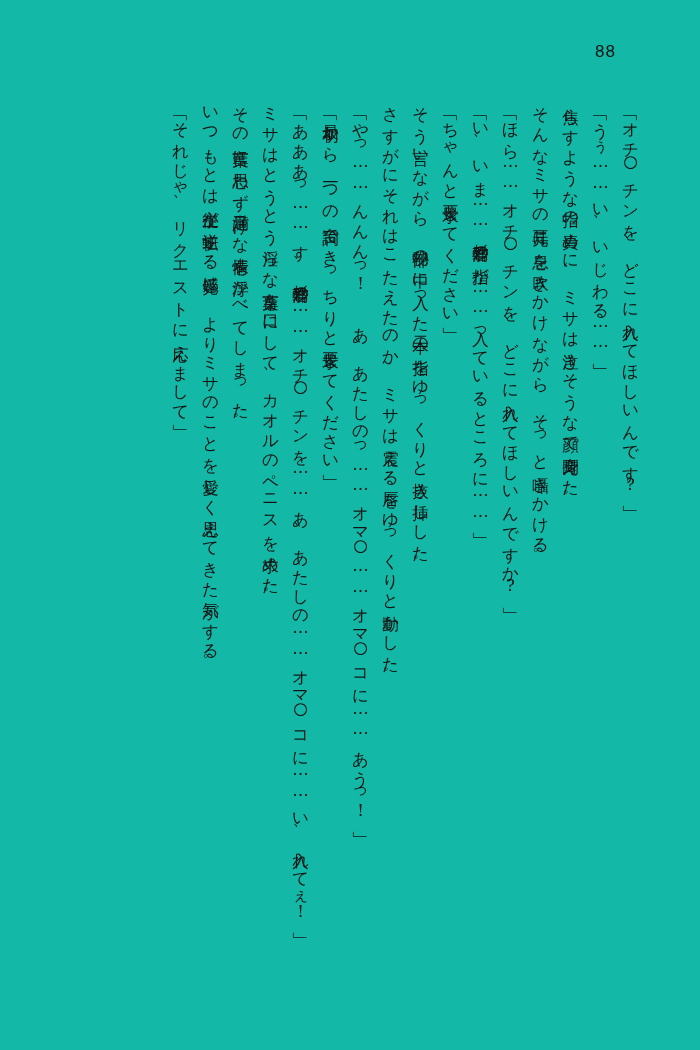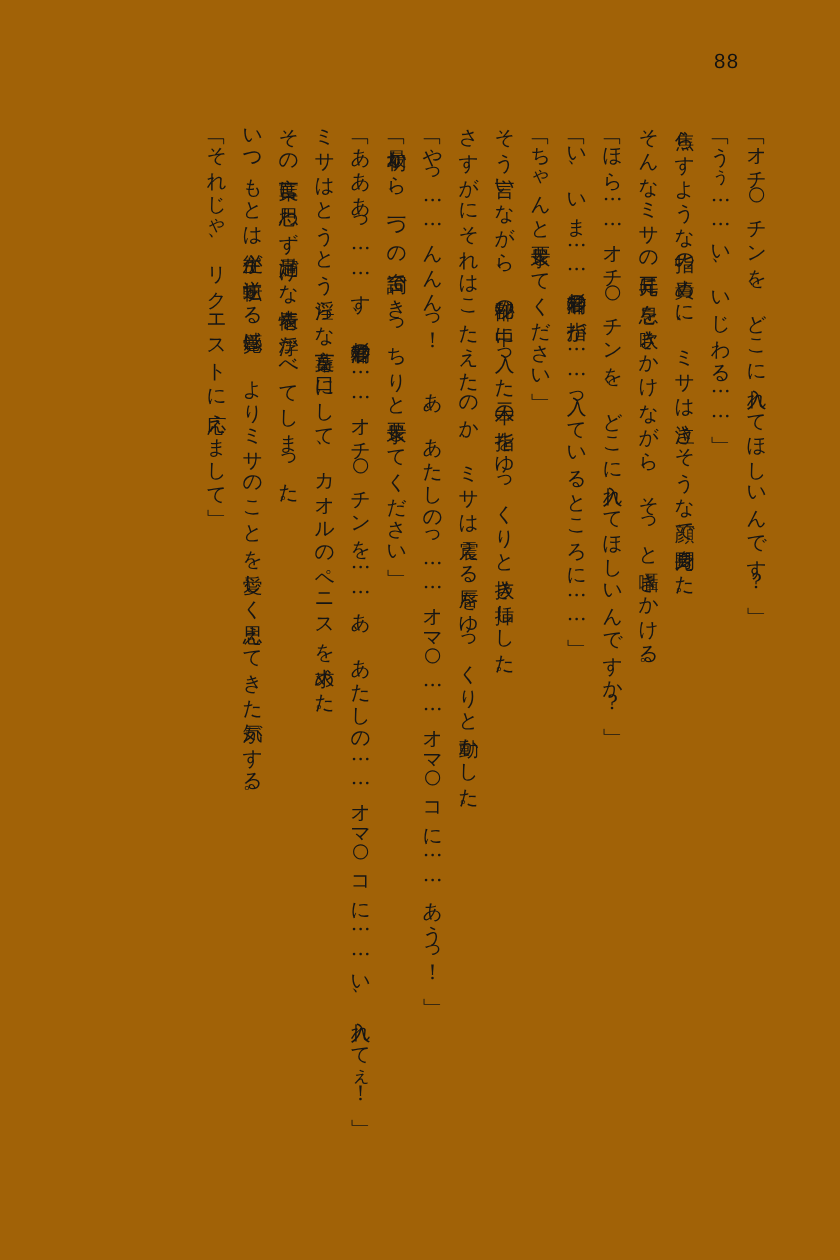--- a/index.html
+++ b/index.html
@@ -15,21 +15,21 @@
     font-family: "Liberation Serif", "DejaVu Serif", serif;
     color: #1a1a1a;
   }
 
   .page {
     position: absolute;
     left: 0;
     top: 0;
     width: 700px;
     height: 1050px;
-    background: #a16207;
+    background: #14b8a6;
   }
 
   
   .page-number {
     position: absolute;
     right: 84px;
     top: 42px;
     font-size: 17px;
     letter-spacing: 1px;
     color: #111;

